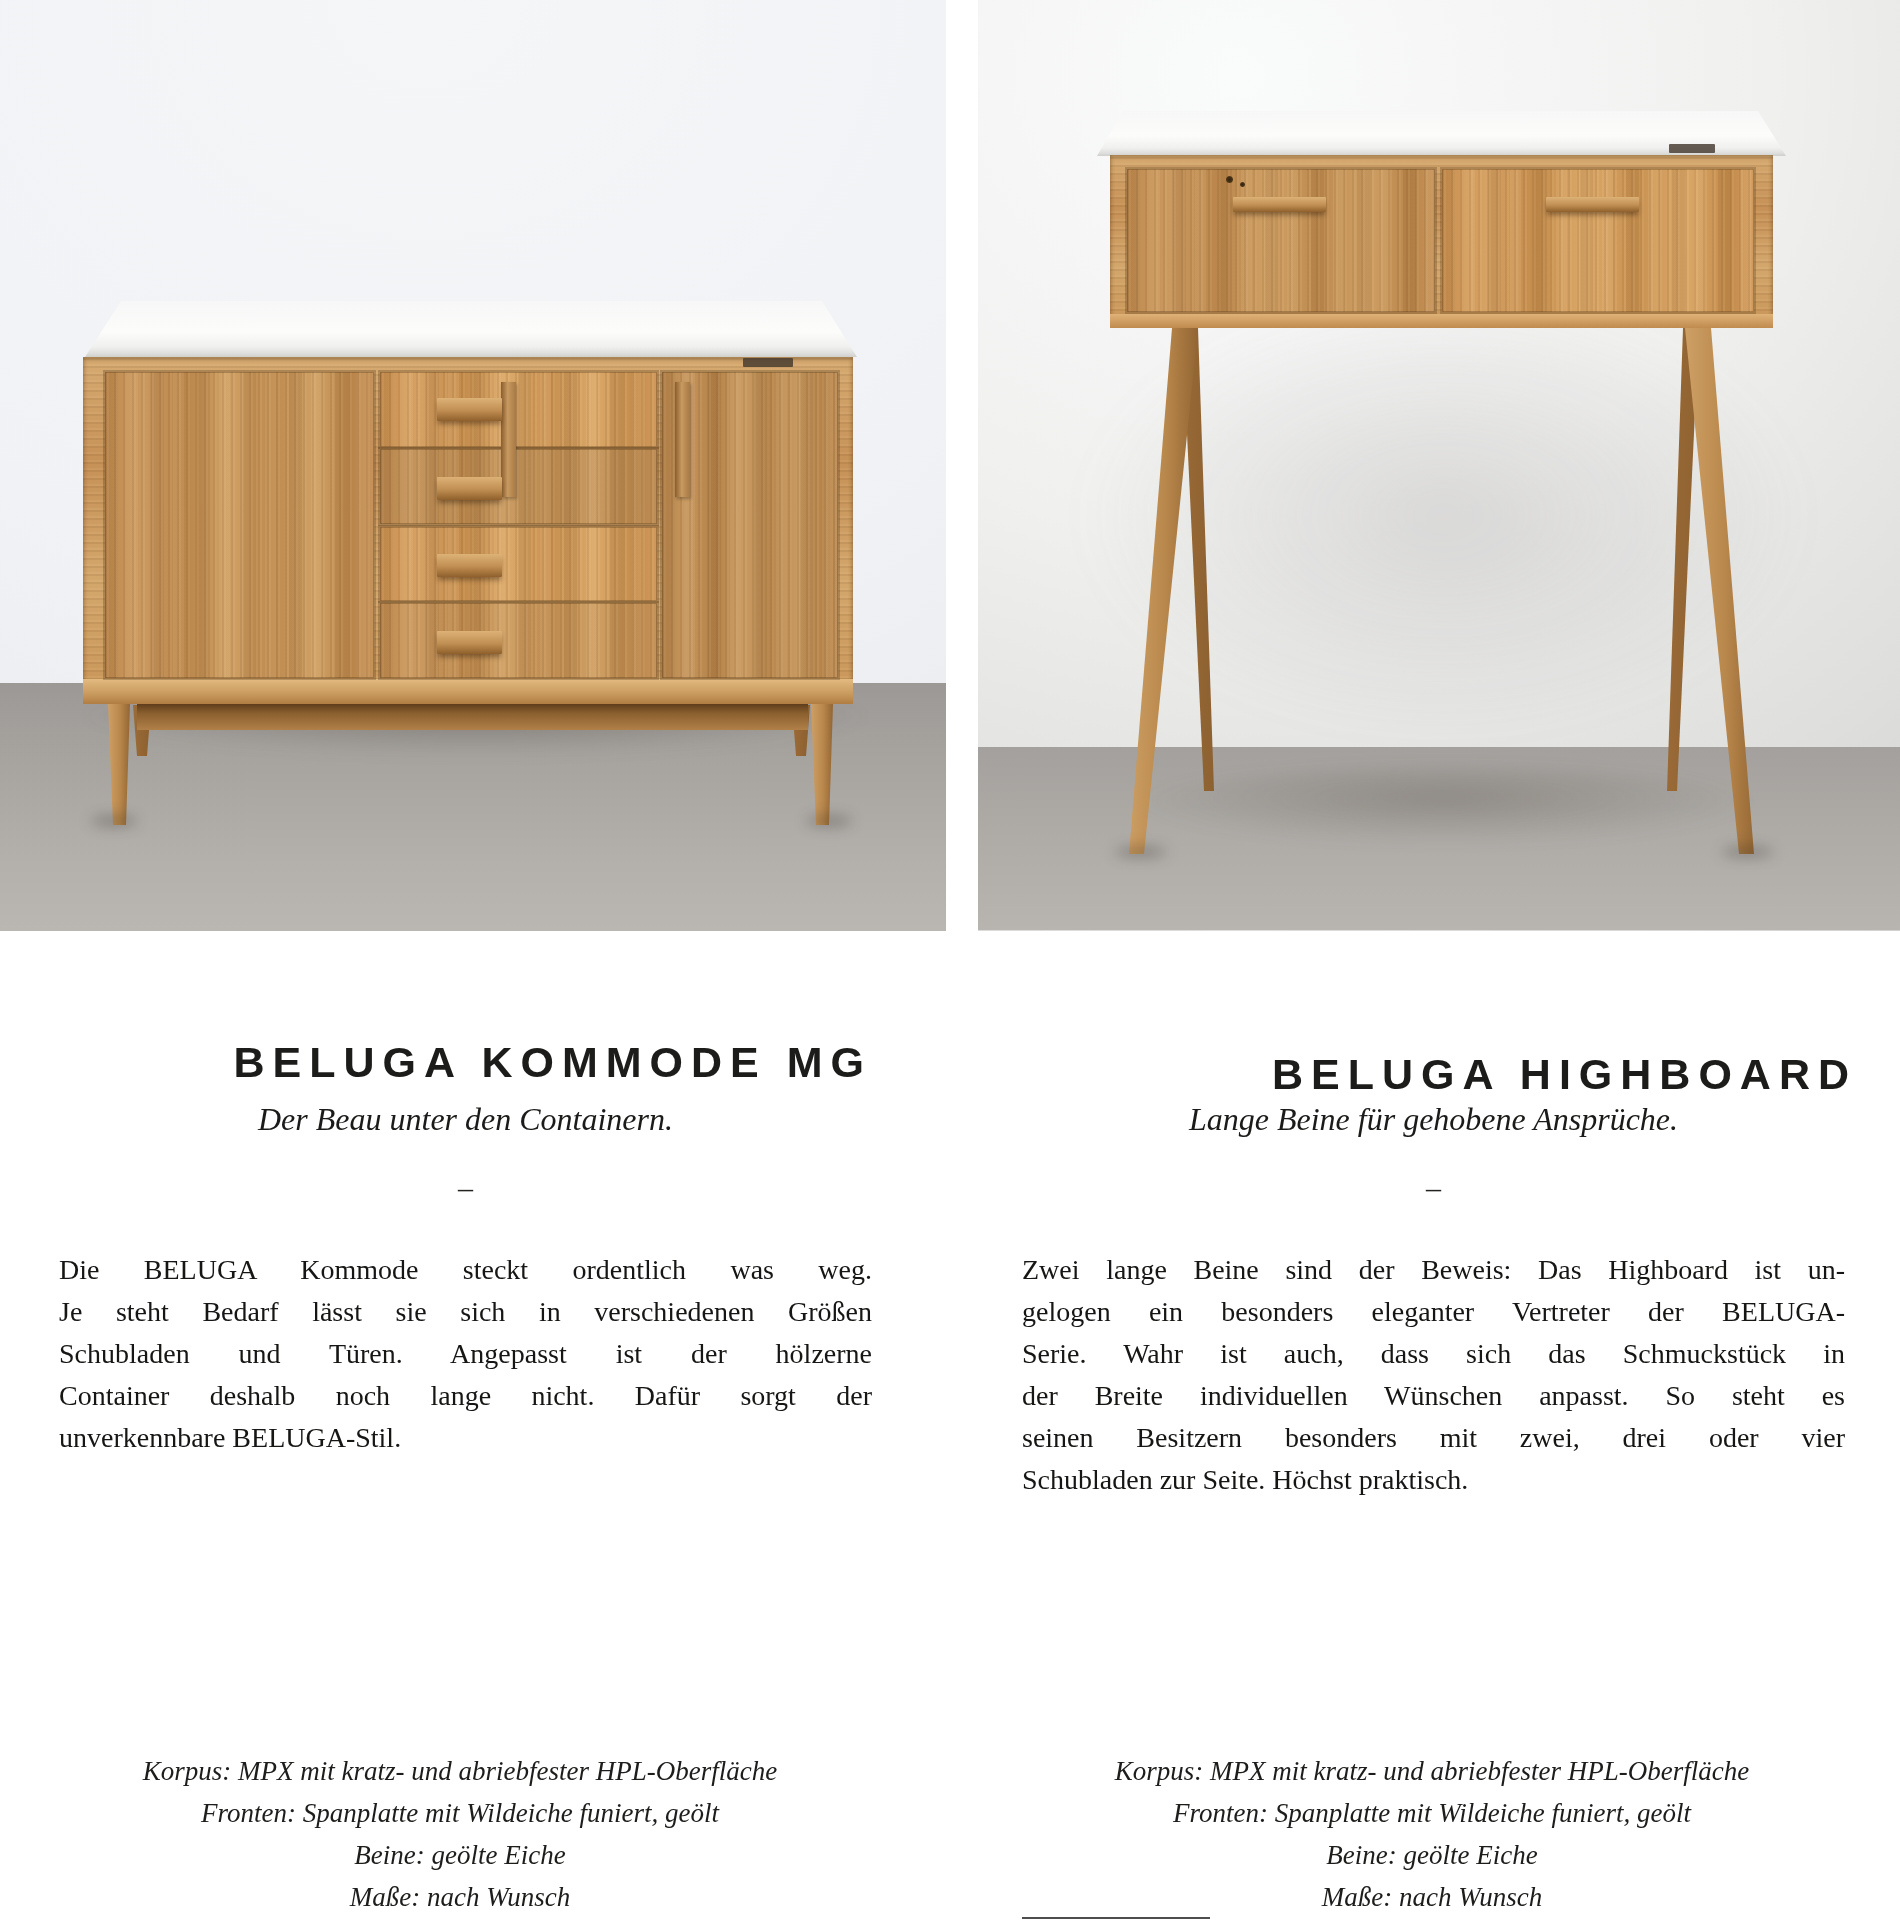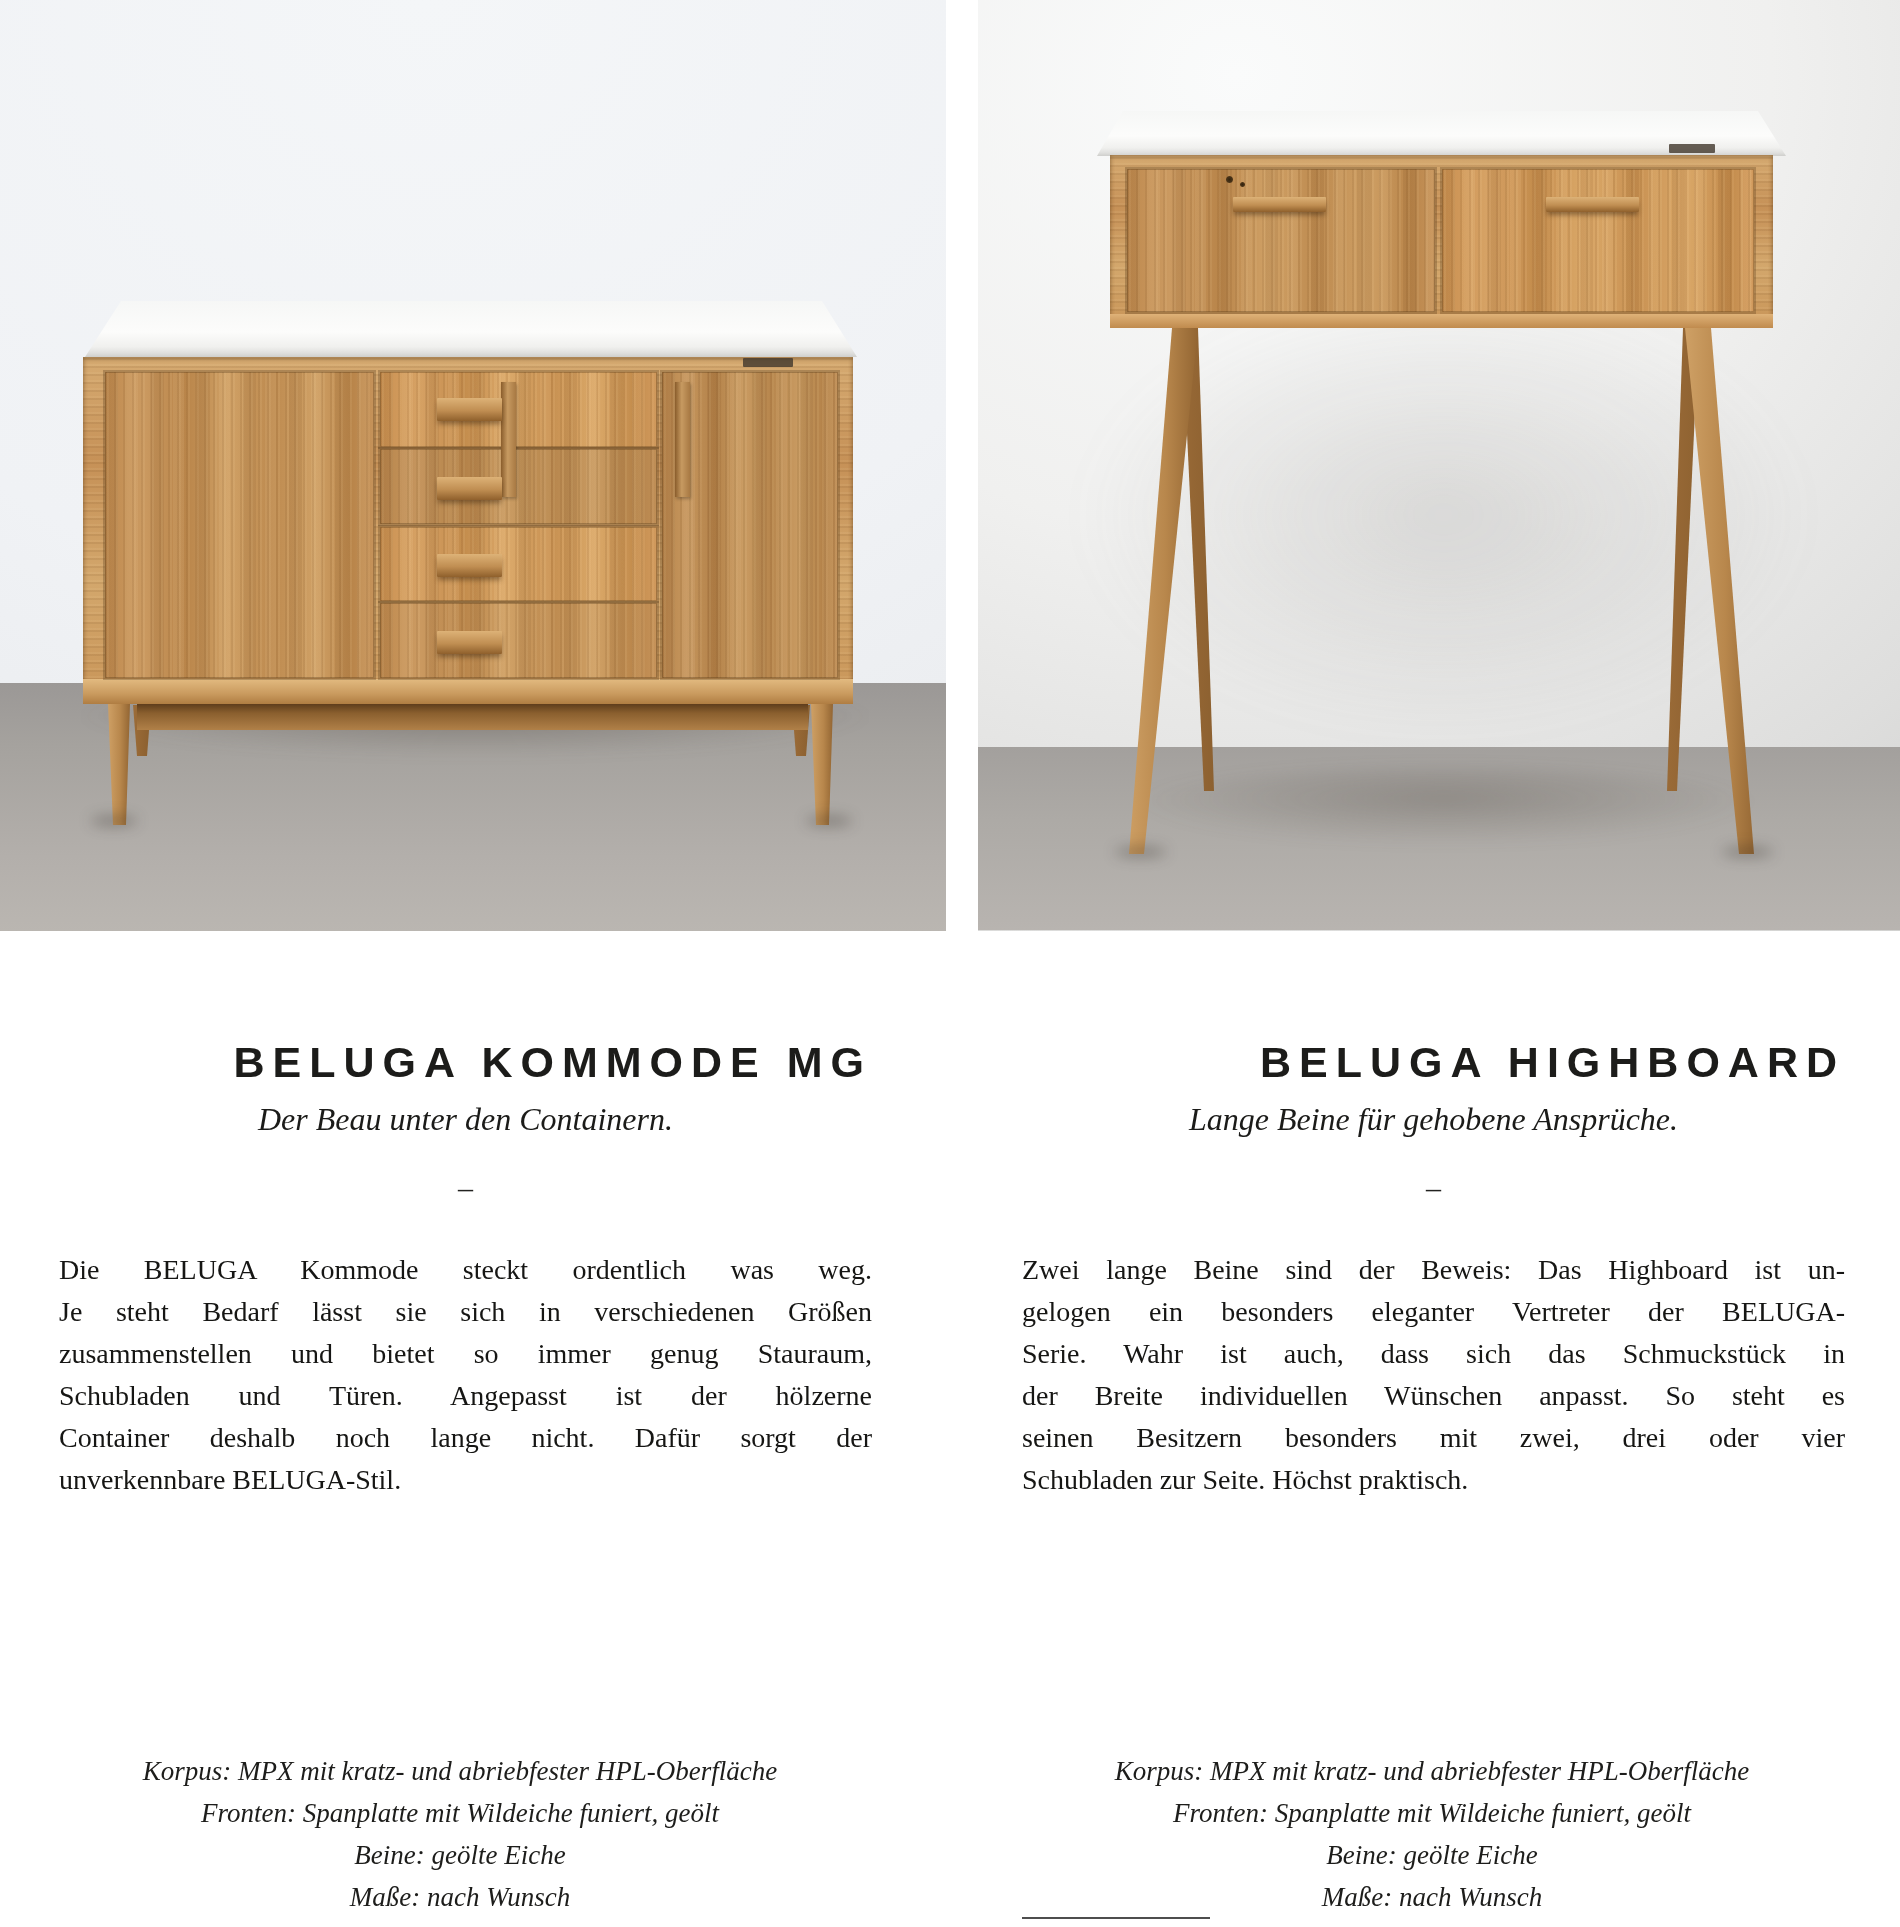--- a/index.html
+++ b/index.html
@@ -124,34 +124,33 @@
     <div class="abs stamp" style="left:691px;top:144px;width:46px;height:9px;"></div>
   </section>
 
   <h1 class="abs t-title" style="left:59px;top:1036px;width:813px;margin:0;">BELUGA KOMMODE MG</h1>
   <div class="abs t-sub" style="left:59px;top:1099px;width:813px;">Der Beau unter den Containern.</div>
   <div class="abs t-dash" style="left:59px;top:1168px;width:813px;">–</div>
 
   <div class="abs t-body" style="left:59px;top:1249px;width:813px;">
     <div class="line">Die BELUGA Kommode steckt ordentlich was weg.</div>
     <div class="line">Je steht Bedarf lässt sie sich in verschiedenen Größen</div>
-    <div class="line">zusammenstellen und bietet so immer genug Stauraum,</div>
     <div class="line">Schubladen und Türen. Angepasst ist der hölzerne</div>
     <div class="line">Container deshalb noch lange nicht. Dafür sorgt der</div>
     <div class="line last">unverkennbare BELUGA-Stil.</div>
   </div>
 
   <div class="abs t-specs" style="left:54px;top:1750px;width:812px;">
     <div class="line">Korpus: MPX mit kratz- und abriebfester HPL-Oberfläche</div>
     <div class="line">Fronten: Spanplatte mit Wildeiche funiert, geölt</div>
     <div class="line">Beine: geölte Eiche</div>
     <div class="line">Maße: nach Wunsch</div>
   </div>
 
-  <h1 class="abs t-title" style="left:1022px;top:1036px;width:823px;margin:0;">BELUGA HIGHBOARD</h1>
+  <h1 class="abs t-title" style="left:1022px;top:1036px;width:823px;margin:12px;">BELUGA HIGHBOARD</h1>
   <div class="abs t-sub" style="left:1022px;top:1099px;width:823px;">Lange Beine für gehobene Ansprüche.</div>
   <div class="abs t-dash" style="left:1022px;top:1168px;width:823px;">–</div>
 
   <div class="abs t-body" style="left:1022px;top:1249px;width:823px;">
     <div class="line">Zwei lange Beine sind der Beweis: Das Highboard ist un-</div>
     <div class="line">gelogen ein besonders eleganter Vertreter der BELUGA-</div>
     <div class="line">Serie. Wahr ist auch, dass sich das Schmuckstück in</div>
     <div class="line">der Breite individuellen Wünschen anpasst. So steht es</div>
     <div class="line">seinen Besitzern besonders mit zwei, drei oder vier</div>
     <div class="line last">Schubladen zur Seite. Höchst praktisch.</div>

